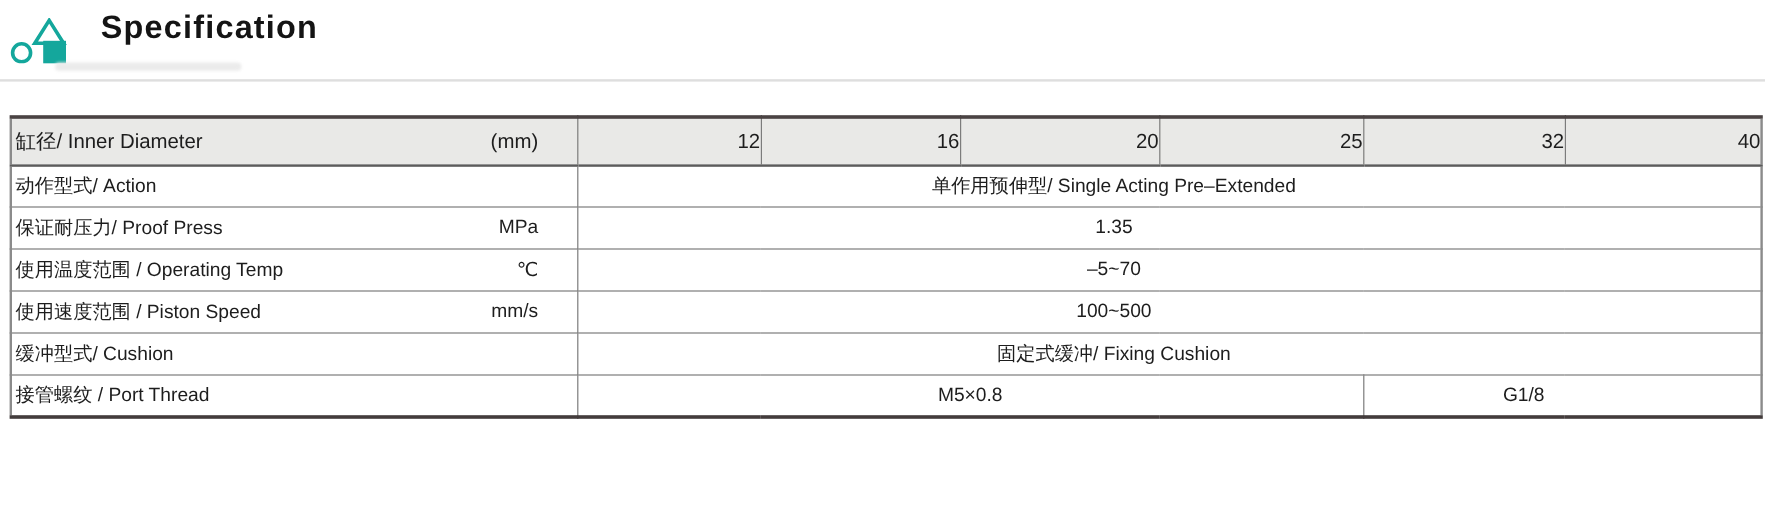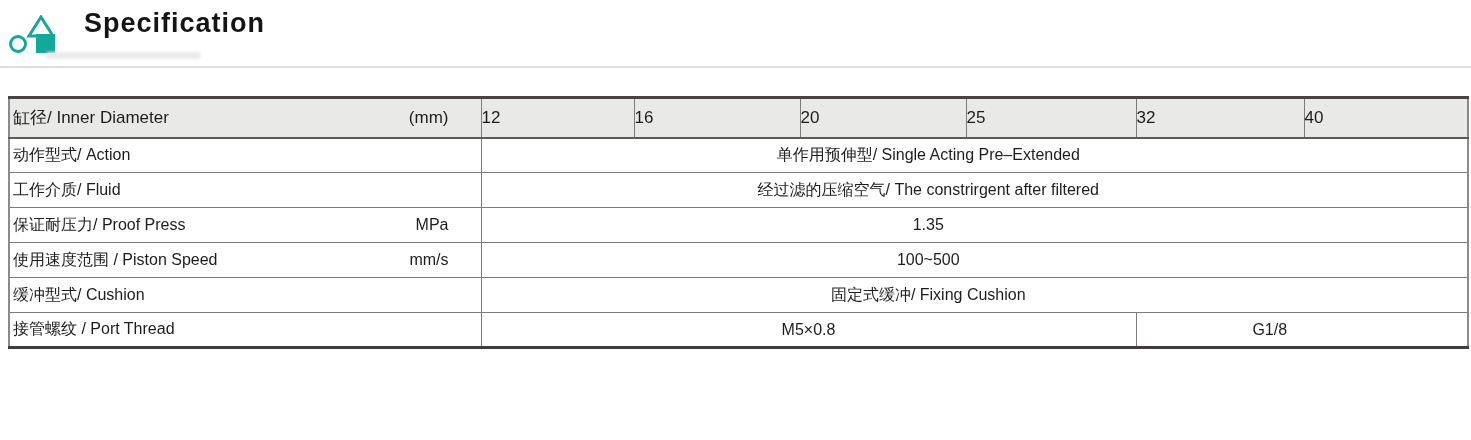--- a/index.html
+++ b/index.html
@@ -21,21 +21,21 @@
     border-left:2px solid #8b8b8b;border-right:2px solid #8b8b8b;
   }
   .spec th,.spec td{
     border:1px solid #7c7c7c;font-weight:400;font-size:16px;padding:0;
     color:#1d1d1d;vertical-align:middle;
   }
   .spec thead tr{height:40px;}
   .spec tbody tr{height:35px;}
   .spec thead th{background:#e9e9e7;border-bottom:2px solid #5c5c5c;font-size:17px;}
   .cellflex{display:flex;justify-content:space-between;align-items:center;padding:0 32px 0 3px;white-space:nowrap;}
-  .num{text-align:left;}
+  .num{text-align:right;}
   .val{text-align:center;border-radius:12px;}
   .val.shift{padding-right:92px;}
   .val.shift-g{padding-right:64px;margin-left:22px;}
 </style>
 </head>
 <body>
 
 <div class="page-header">
   <svg class="logo" width="64" height="38" viewBox="0 0 64 38" aria-hidden="true">
     <polygon points="34,2 46,21 22,21" fill="none" stroke="#14a79c" stroke-width="3"></polygon>
@@ -80,34 +80,34 @@
         <div class="cellflex">
           <span>动作型式/ Action</span>
           <span></span>
         </div>
       </td>
       <td class="val shift" colspan="6">单作用预伸型/ Single Acting Pre–Extended</td>
     </tr>
     <tr>
       <td>
         <div class="cellflex">
-          <span>工作介质/ Fluid</span>
-          <span></span>
-        </div>
-      </td>
-      <td class="val shift" colspan="6">经过滤的压缩空气/ The constrirgent after filtered</td>
-    </tr>
-    <tr>
-      <td>
-        <div class="cellflex">
           <span>保证耐压力/ Proof Press</span>
           <span>MPa</span>
         </div>
       </td>
       <td class="val shift" colspan="6">1.35</td>
+    </tr>
+    <tr>
+      <td>
+        <div class="cellflex">
+          <span>使用温度范围 / Operating Temp</span>
+          <span>℃</span>
+        </div>
+      </td>
+      <td class="val shift" colspan="6">–5~70</td>
     </tr>
     <tr>
       <td>
         <div class="cellflex">
           <span>使用速度范围 / Piston Speed</span>
           <span>mm/s</span>
         </div>
       </td>
       <td class="val shift" colspan="6">100~500</td>
     </tr>

